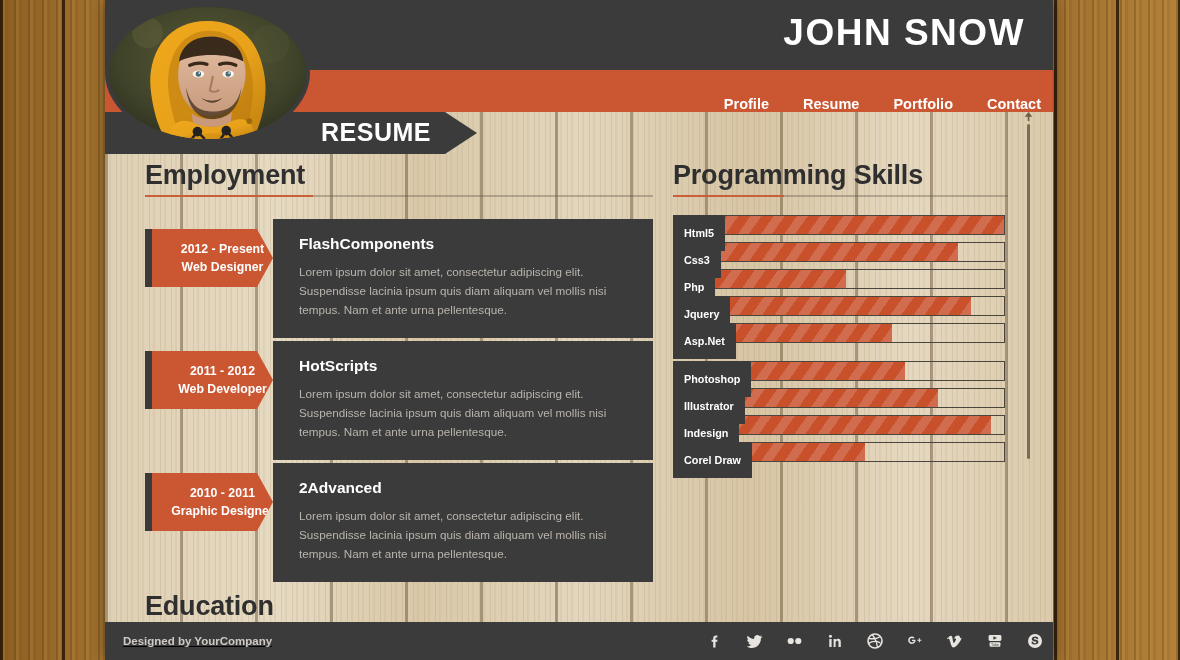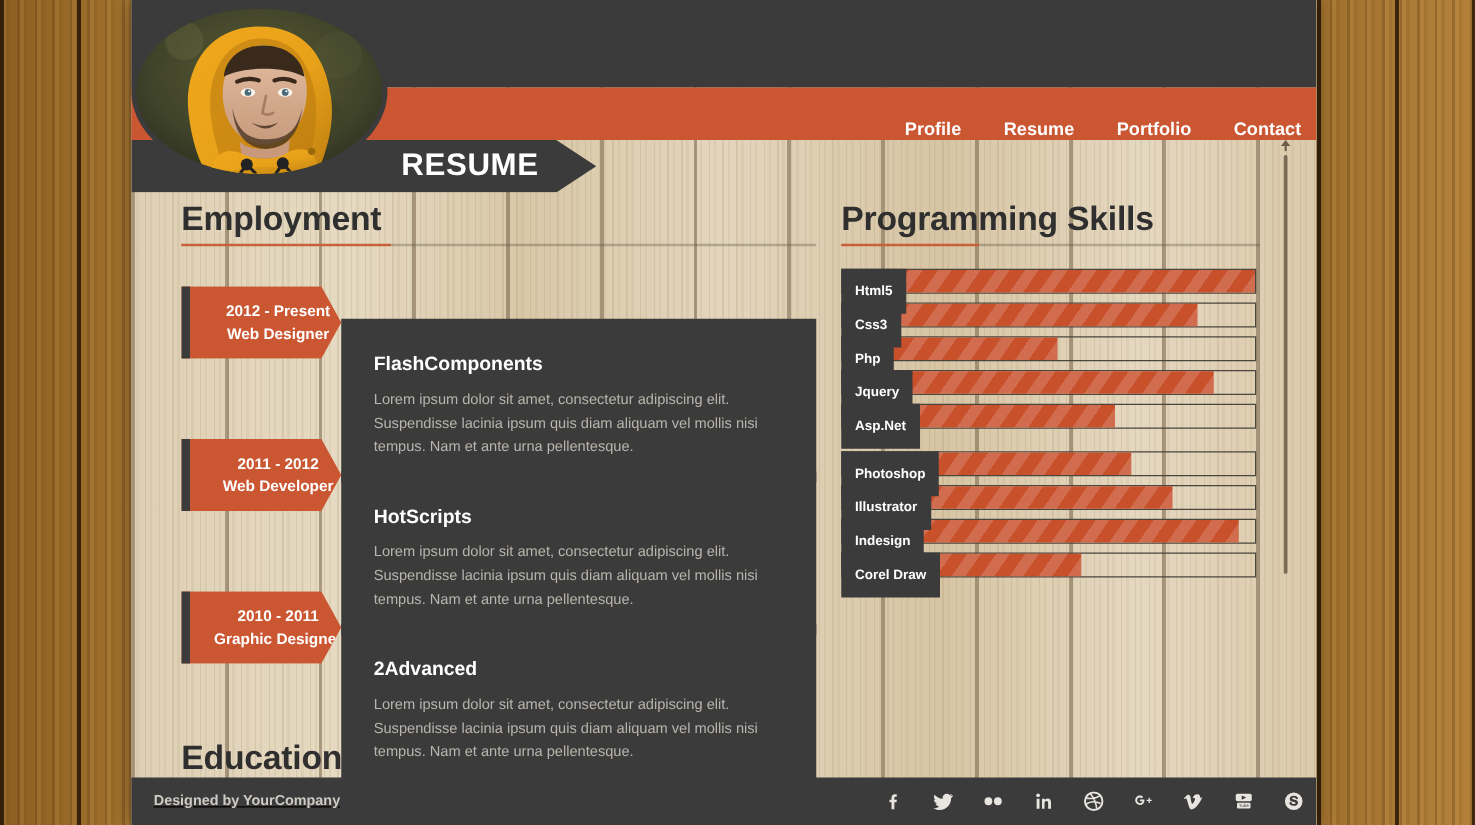--- a/index.html
+++ b/index.html
@@ -165,23 +165,22 @@
     position: relative;
     margin-top: 22px;
     min-height: 100px;
   }
   .job-body {
     position: absolute;
     left: 128px;
     top: 0;
     width: 380px;
     background: #3b3b3b;
-    padding: 28px 22px 18px 26px;
+    padding: 16px 22px 18px 26px;
     min-height: 100px;
-    margin-top: 36px;
   }
   .job-company {
     color: #ffffff;
     font-size: 15.5px;
     font-weight: bold;
     margin-bottom: 10px;
   }
   .job-desc {
     color: #b9b4ad;
     font-size: 11.7px;
@@ -310,20 +309,21 @@
   }
 </style>
 </head>
 <body>
 
 <div class="page-bg"></div>
 
 <div class="container">
 
   <div class="header-dark"></div>
+  <div class="name-title">JOHN SNOW</div>
 
   <div class="navbar">
     <div class="nav-list">
       <span class="nav-item">Profile</span>
       <span class="nav-item">Resume</span>
       <span class="nav-item">Portfolio</span>
       <span class="nav-item">Contact</span>
     </div>
   </div>
 

